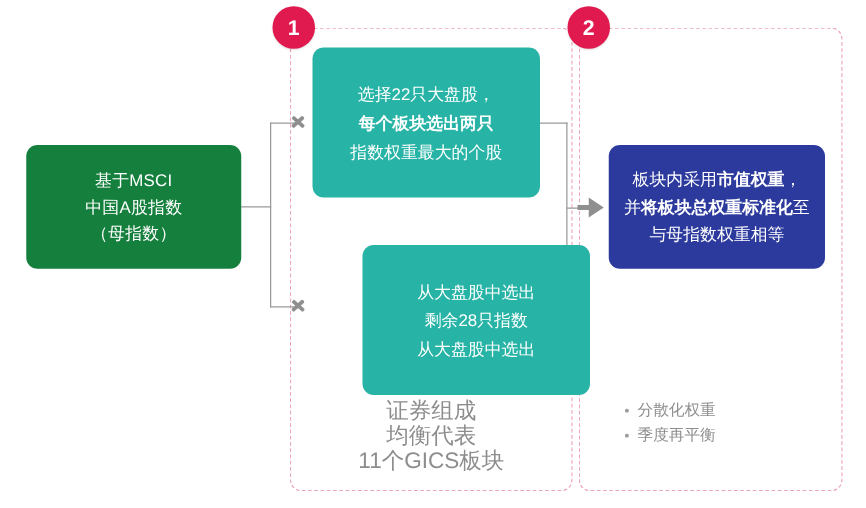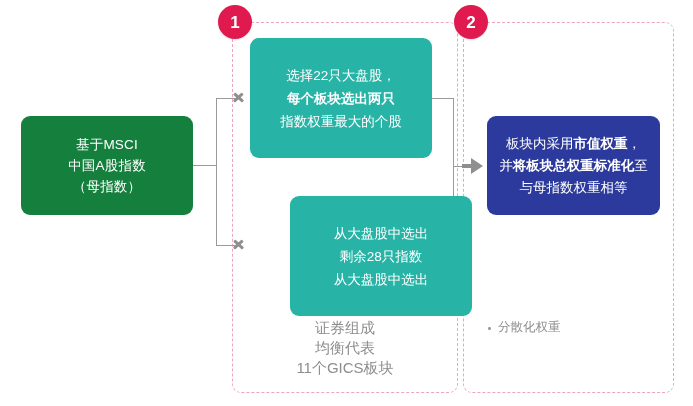--- a/index.html
+++ b/index.html
@@ -89,30 +89,30 @@
   .arrow-solid{
     position:absolute;z-index:5;width:0;height:0;
     border-top:8px solid transparent;border-bottom:8px solid transparent;
     border-left:12px solid #8f8f8f;
   }
   #arrow-to-weighting{left:471px;top:158px;}
   #arrow-weighting-tail{left:462px;top:164.3px;width:12px;height:3.4px;background:#8f8f8f;border:0;position:absolute;z-index:5;}
 
   
   .caption{
-    position:absolute;color:#8d8d8d;font-size:15px;line-height:20px;
+    position:absolute;color:#8d8d8d;font-size:18px;line-height:20px;
     text-align:center;z-index:3;
   }
   #caption-step1{left:232px;top:318px;width:226px;}
 
   .bullet-list{
     position:absolute;color:#8d8d8d;font-size:12.5px;line-height:20px;
     list-style:none;margin:0;padding:0;z-index:3;
   }
-  #caption-step2{left:487px;top:318px;width:180px;font-family:Liberation Mono, monospace;}
+  #caption-step2{left:499px;top:318px;width:180px;}
   .bullet-list li{position:relative;padding-left:11px;white-space:nowrap;}
   .bullet-list li::before{
     content:"";position:absolute;left:1px;top:9px;width:2.6px;height:2.6px;
     background:#9c9c9c;border-radius:50%;
   }
 </style>
 </head>
 <body>
 
 <div class="canvas">
@@ -162,15 +162,16 @@
   </div>
 
   <div class="caption" id="caption-step1">
     <div>证券组成</div>
     <div>均衡代表</div>
     <div>11个GICS板块</div>
   </div>
 
   <ul class="bullet-list" id="caption-step2">
     <li>分散化权重</li>
+    <li>季度再平衡</li>
   </ul>
 
 </div>
 
 </body></html>

